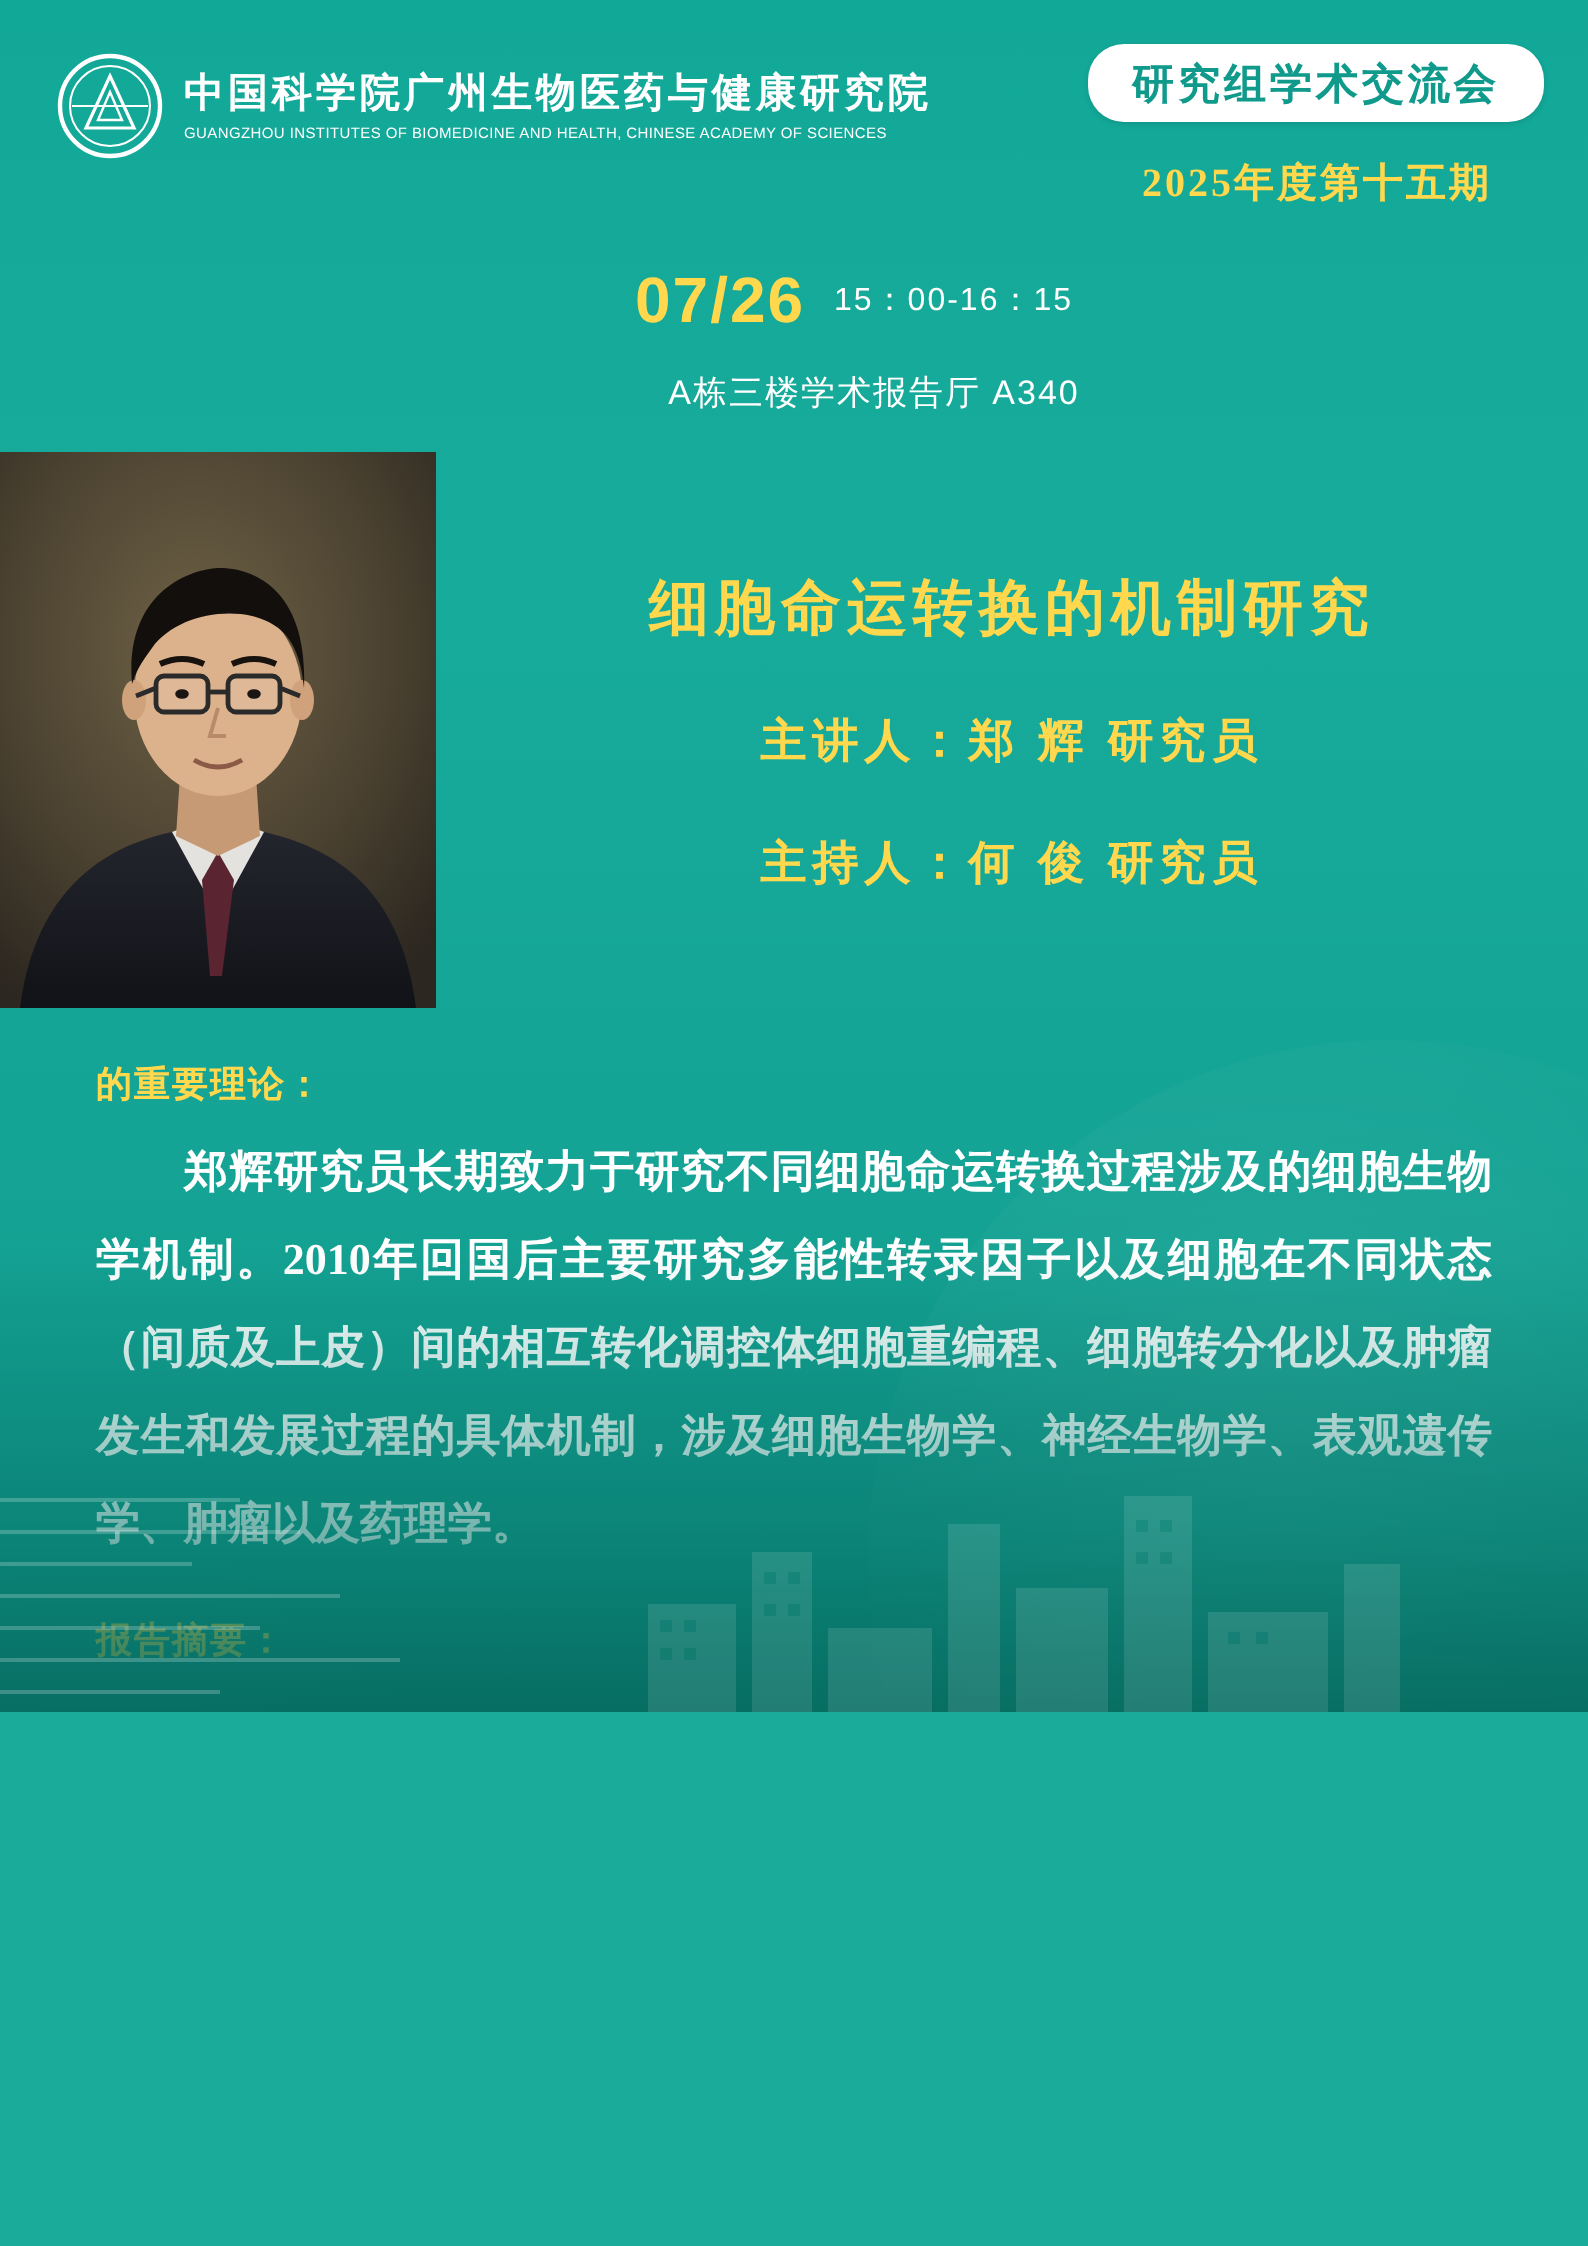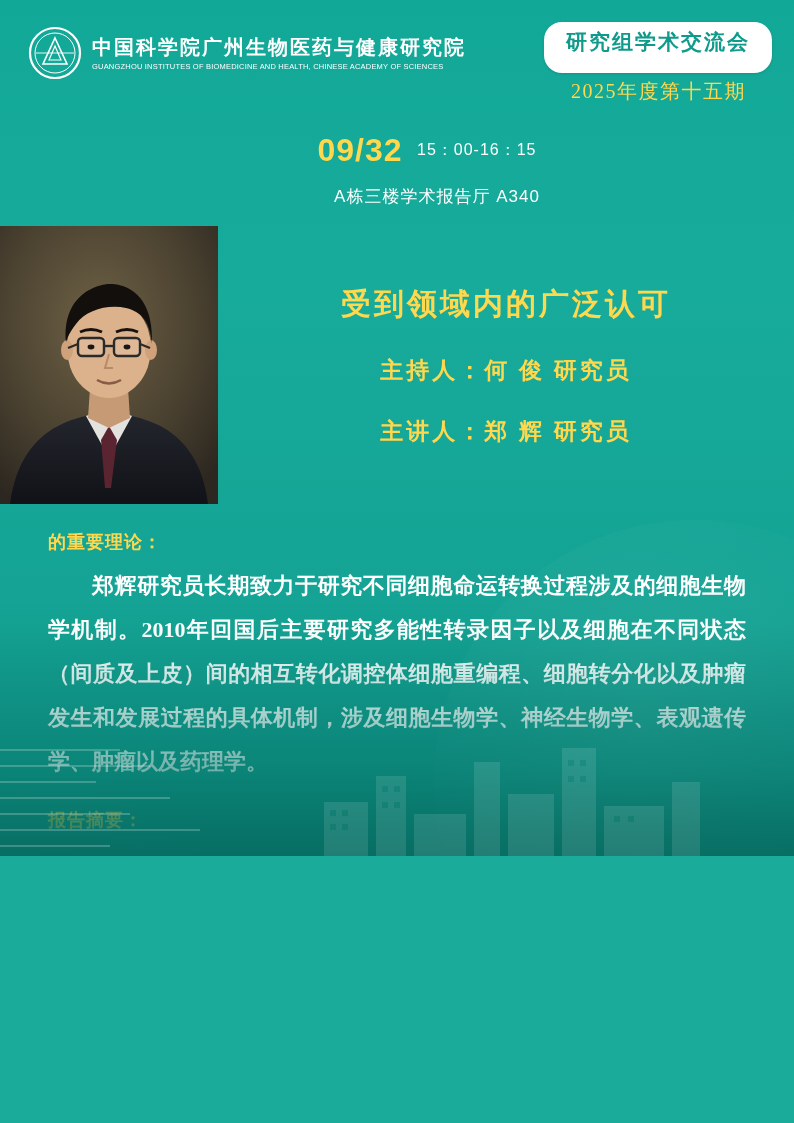--- a/index.html
+++ b/index.html
@@ -94,38 +94,38 @@
     line-height: 1.2;
     margin-top: 3px;
     white-space: nowrap;
   }
   .badge {
     position: absolute;
     right: 22px;
     top: 22px;
     background: #ffffff;
     border-radius: 18px;
-    padding: 6px 22px 17px 22px;
+    padding: 6px 22px 5px 22px;
     box-shadow: 0 1px 3px rgba(0,0,0,0.12);
   }
   .badge-text {
     color: #0f9a8b;
     font-family: "Liberation Serif", serif;
     font-weight: bold;
     font-size: 21px;
     letter-spacing: 2px;
     white-space: nowrap;
   }
   .issue {
     position: absolute;
     right: 48px;
     top: 78px;
     color: #ffd84d;
     font-family: "Liberation Serif", serif;
-    font-weight: normal;
+    font-weight: bold;
     font-size: 20px;
     letter-spacing: 1.5px;
     white-space: nowrap;
   }
 
   
   .datetime {
     text-align: center;
     margin-top: 20px;
     padding-left: 60px;
@@ -251,21 +251,21 @@
     </div>
 
     <div class="badge">
       <span class="badge-text">研究组学术交流会</span>
     </div>
 
     <div class="issue">2025年度第十五期</div>
   </div>
 
   <div class="datetime">
-    <span class="date-big">09/32</span>
+    <span class="date-big">07/26</span>
     <span class="time">15：00-16：15</span>
   </div>
   <div class="venue">A栋三楼学术报告厅 A340</div>
 
   <div class="feature">
 
     <div class="photo">
       <svg viewBox="0 0 218 278" width="218" height="278" xmlns="http://www.w3.org/2000/svg">
         <defs>
           <radialGradient id="bgp" cx="45%" cy="35%" r="75%">
@@ -308,23 +308,23 @@
 
         <path d="M80 106 Q91 101 102 106" stroke="#18120e" stroke-width="3" fill="none"></path>
         <path d="M116 106 Q127 101 138 106" stroke="#18120e" stroke-width="3" fill="none"></path>
 
         <path d="M109 128 L105 142 L113 142" stroke="#b98a67" stroke-width="2" fill="none"></path>
         <path d="M97 154 Q109 161 121 154" stroke="#8a5a47" stroke-width="2.4" fill="none"></path>
       </svg>
     </div>
 
     <div class="titles">
-      <div class="talk-title">受到领域内的广泛认可</div>
+      <div class="talk-title">细胞命运转换的机制研究</div>
+      <div class="person">主讲人：郑 辉 研究员</div>
       <div class="person">主持人：何 俊 研究员</div>
-      <div class="person">主讲人：郑 辉 研究员</div>
     </div>
   </div>
 
   <div class="content">
 
     <div class="section-heading">的重要理论：</div>
     <div class="section-body">郑辉研究员长期致力于研究不同细胞命运转换过程涉及的细胞生物学机制。2010年回国后主要研究多能性转录因子以及细胞在不同状态（间质及上皮）间的相互转化调控体细胞重编程、细胞转分化以及肿瘤发生和发展过程的具体机制，涉及细胞生物学、神经生物学、表观遗传学、肿瘤以及药理学。</div>
 
     <div class="section-gap"></div>
 

